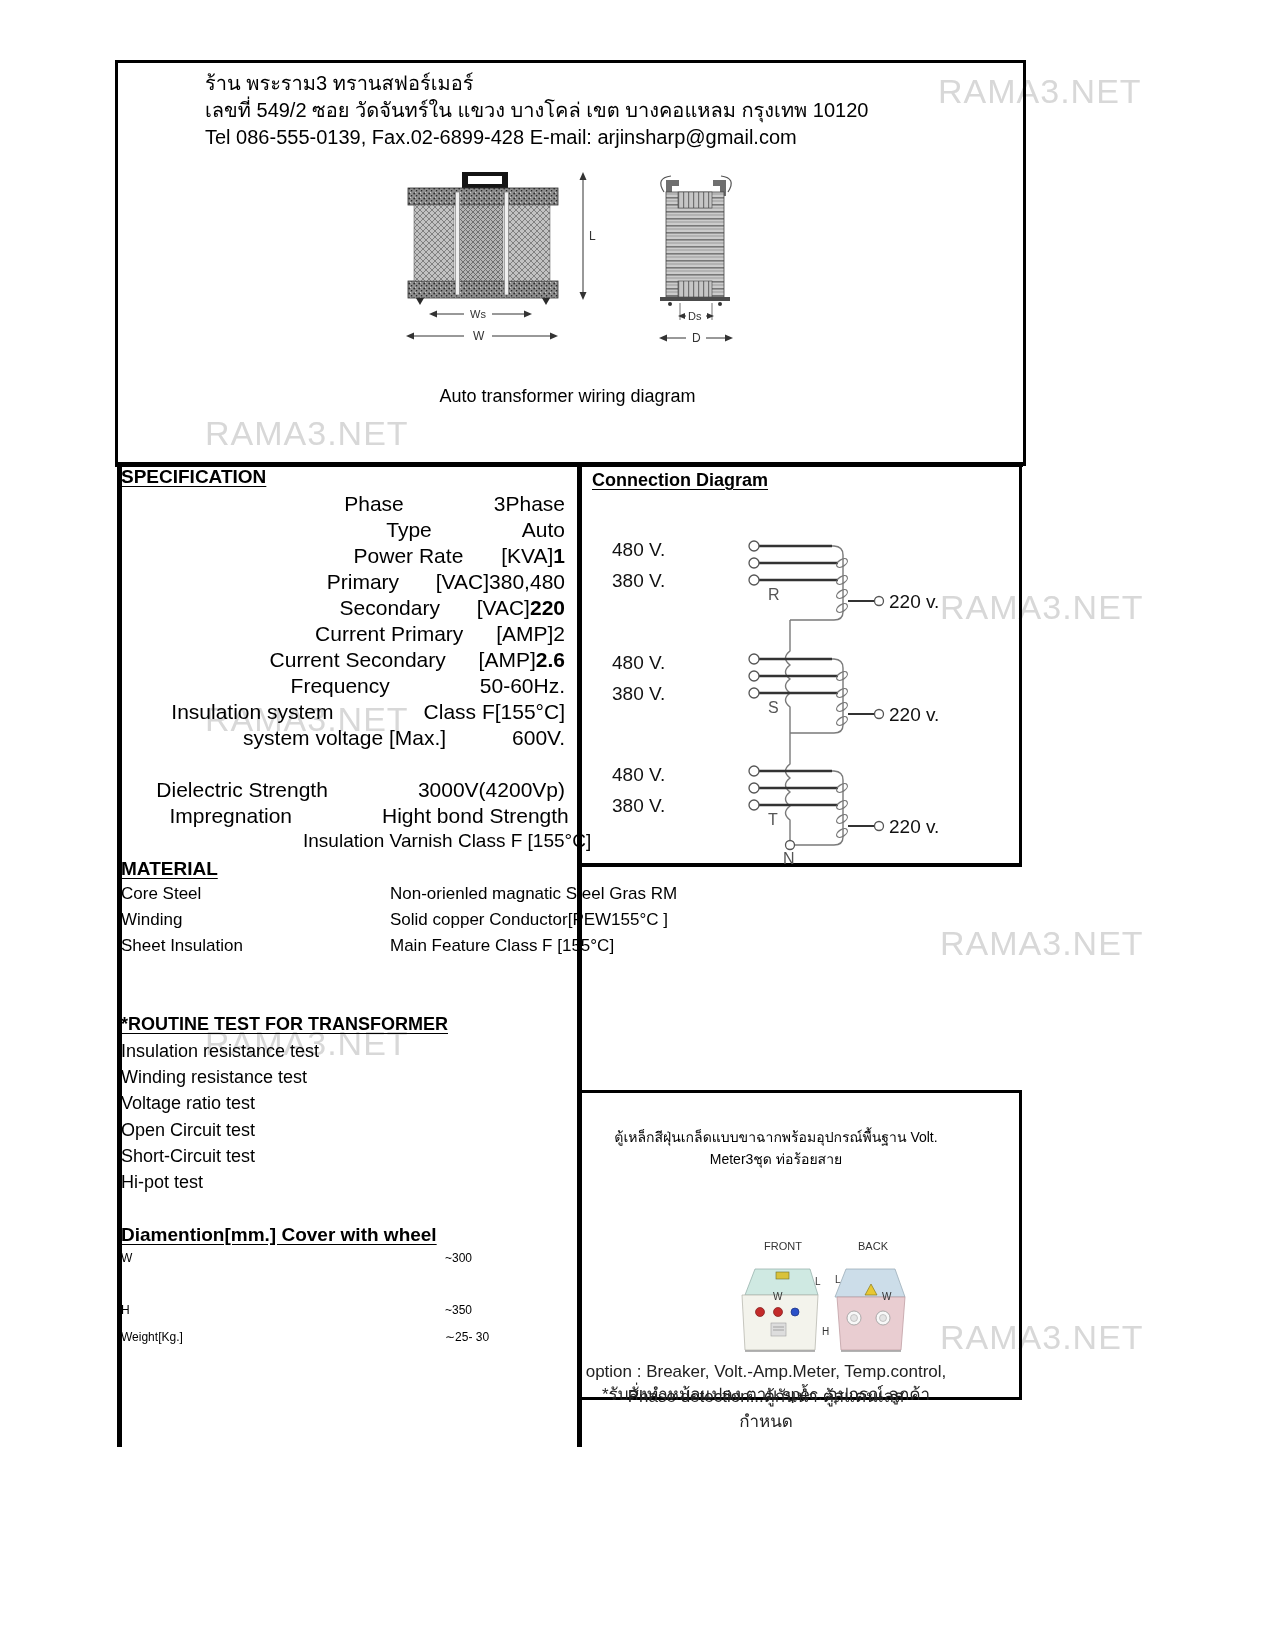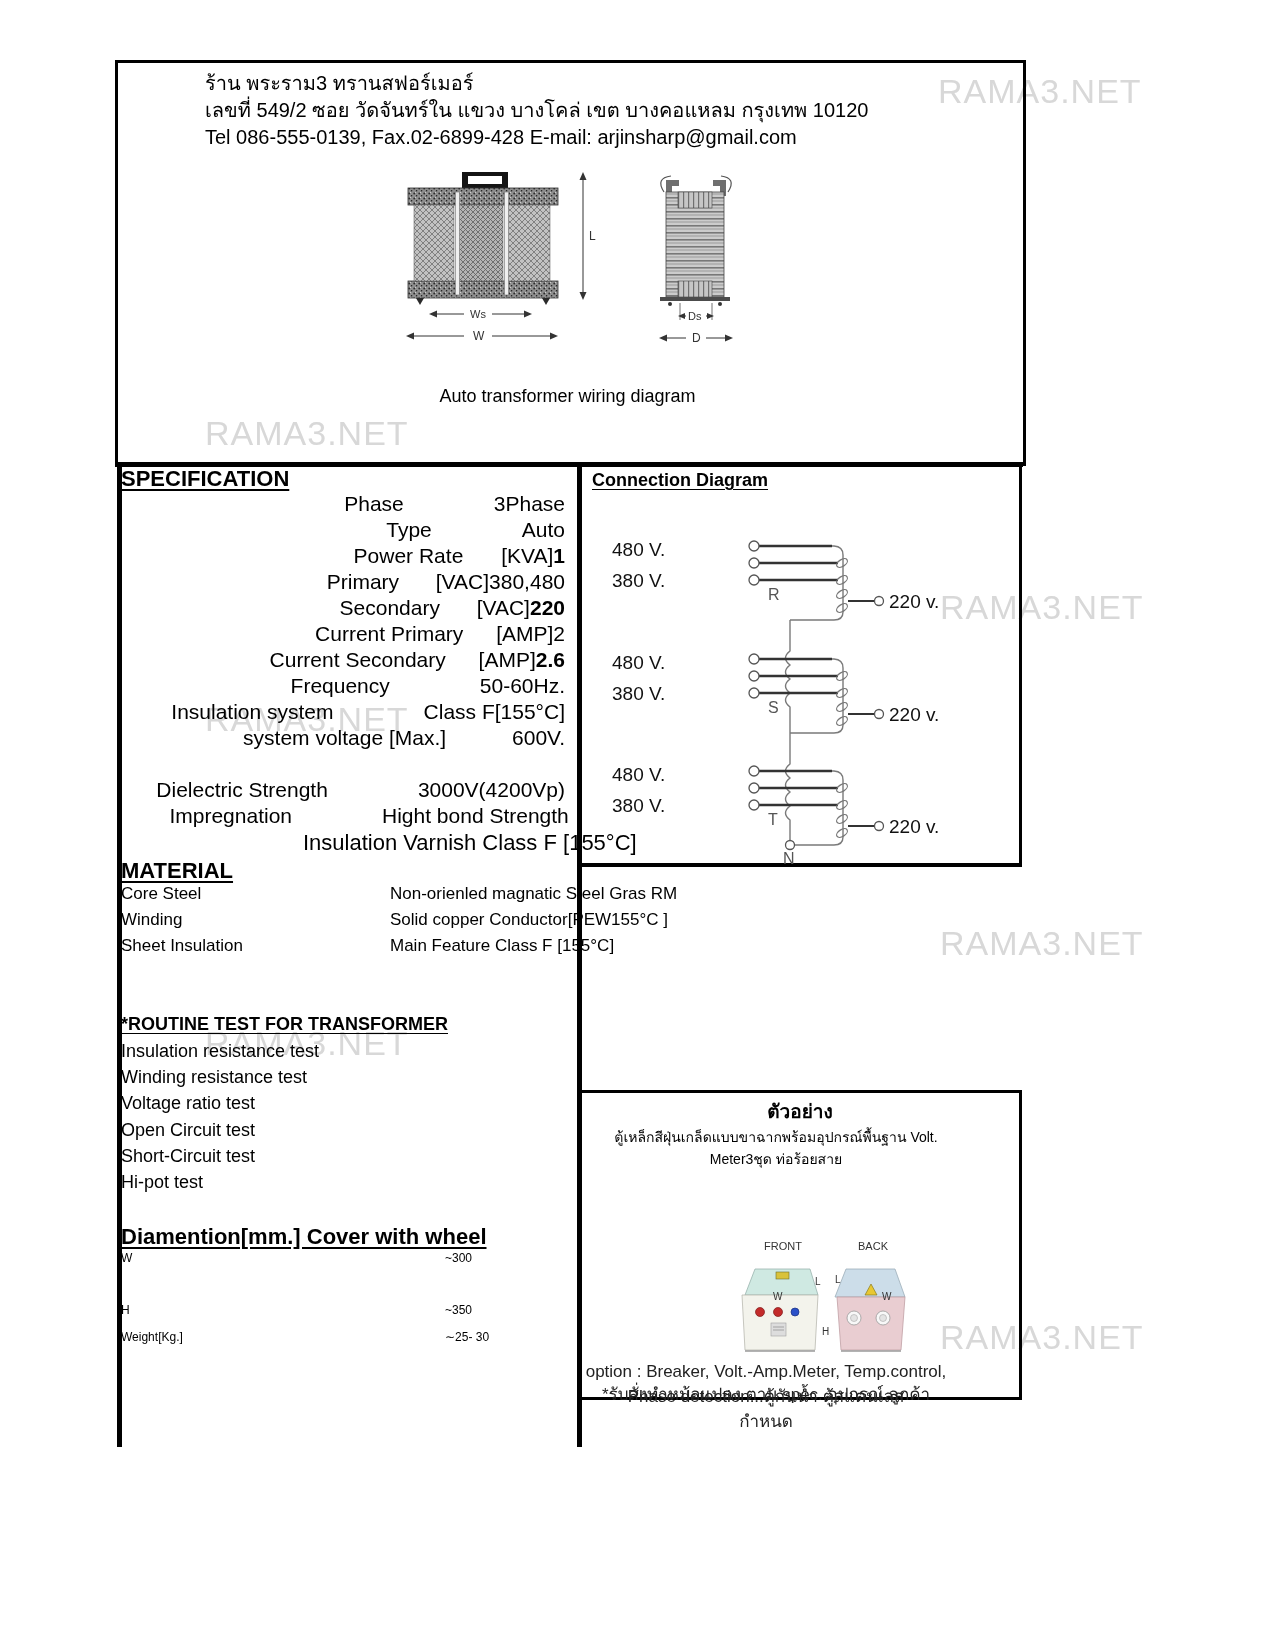--- a/index.html
+++ b/index.html
@@ -12,21 +12,21 @@
   .topbox{left:115px;top:60px;width:905px;height:400px;border:3px solid #000;z-index:1;}
   .hsep{left:115px;top:462px;width:908px;height:5px;background:#000;z-index:3;}
   .vleft{left:117px;top:462px;width:5px;height:985px;background:#000;z-index:3;}
   .vdiv{left:577px;top:462px;width:5px;height:985px;background:#000;z-index:3;}
   .connbox{left:577px;top:462px;width:445px;height:405px;border-right:3px solid #000;border-bottom:4px solid #000;box-sizing:border-box;z-index:1;}
   .exbox{left:578px;top:1090px;width:444px;height:310px;border:3px solid #000;box-sizing:border-box;z-index:1;}
   
   .hdr{left:205px;top:70px;width:760px;font-size:20px;line-height:27px;}
   .caption{left:115px;top:386px;width:905px;text-align:center;font-size:18px;}
   .heading{font-weight:bold;text-decoration:underline;text-underline-offset:3px;}
-  .h17{font-size:22px;} .h18{font-size:18px;}
+  .h17{font-size:19px;} .h18{font-size:18px;}
   .specrow{left:113px;width:452px;font-size:21px;white-space:nowrap;text-align:right;}
   .cl{display:inline-block;width:179px;} .cu{display:inline-block;width:90px;}
   .b{font-weight:bold;}
   .matrow{left:121px;width:640px;font-size:17px;white-space:nowrap;}
   .ml{display:inline-block;width:269px;}
   .rrow{left:121px;font-size:18px;white-space:nowrap;}
   .dimrow{left:121px;width:452px;font-size:12px;white-space:nowrap;}
   .dl{display:inline-block;width:324px;}
   .extitle{left:578px;top:1096px;width:444px;text-align:center;font-size:19px;font-weight:bold;}
   .exdesc{left:582px;top:1126px;width:388px;text-align:center;font-size:14px;}
@@ -293,21 +293,20 @@
   <div class="abs z dimrow" style="top:1251px">
     <span class="dl">W</span><span>~300</span>
   </div>
   <div class="abs z dimrow" style="top:1303px">
     <span class="dl">H</span><span>~350</span>
   </div>
   <div class="abs z dimrow" style="top:1330px">
     <span class="dl">Weight[Kg.]</span><span>∼25- 30</span>
   </div>
 
-  <div class="abs extitle z">ตัวอย่าง</div>
   <div class="abs exdesc z">ตู้เหล็กสีฝุ่นเกล็ดแบบขาฉากพร้อมอุปกรณ์พื้นฐาน Volt. Meter3ชุด ท่อร้อยสาย</div>
   <div class="abs tinylabel z" style="left:755px;top:1240px;width:56px;text-align:center">FRONT</div>
   <div class="abs tinylabel z" style="left:845px;top:1240px;width:56px;text-align:center">BACK</div>
 
   <svg class="abs z" style="left:715px;top:1255px" width="210" height="105" viewBox="0 0 210 105">
 
     <g>
       <polygon points="30,40 40,14 95,14 103,40" fill="#cfe9e2" stroke="#9ab4ae" stroke-width="0.8"></polygon>
       <polygon points="27,40 103,40 100,95 30,95" fill="#f3f3ec" stroke="#b9b9b0" stroke-width="0.8"></polygon>
       <rect x="61" y="17" width="13" height="7" fill="#d9c23a" stroke="#6f6f2c" stroke-width="0.6"></rect>

